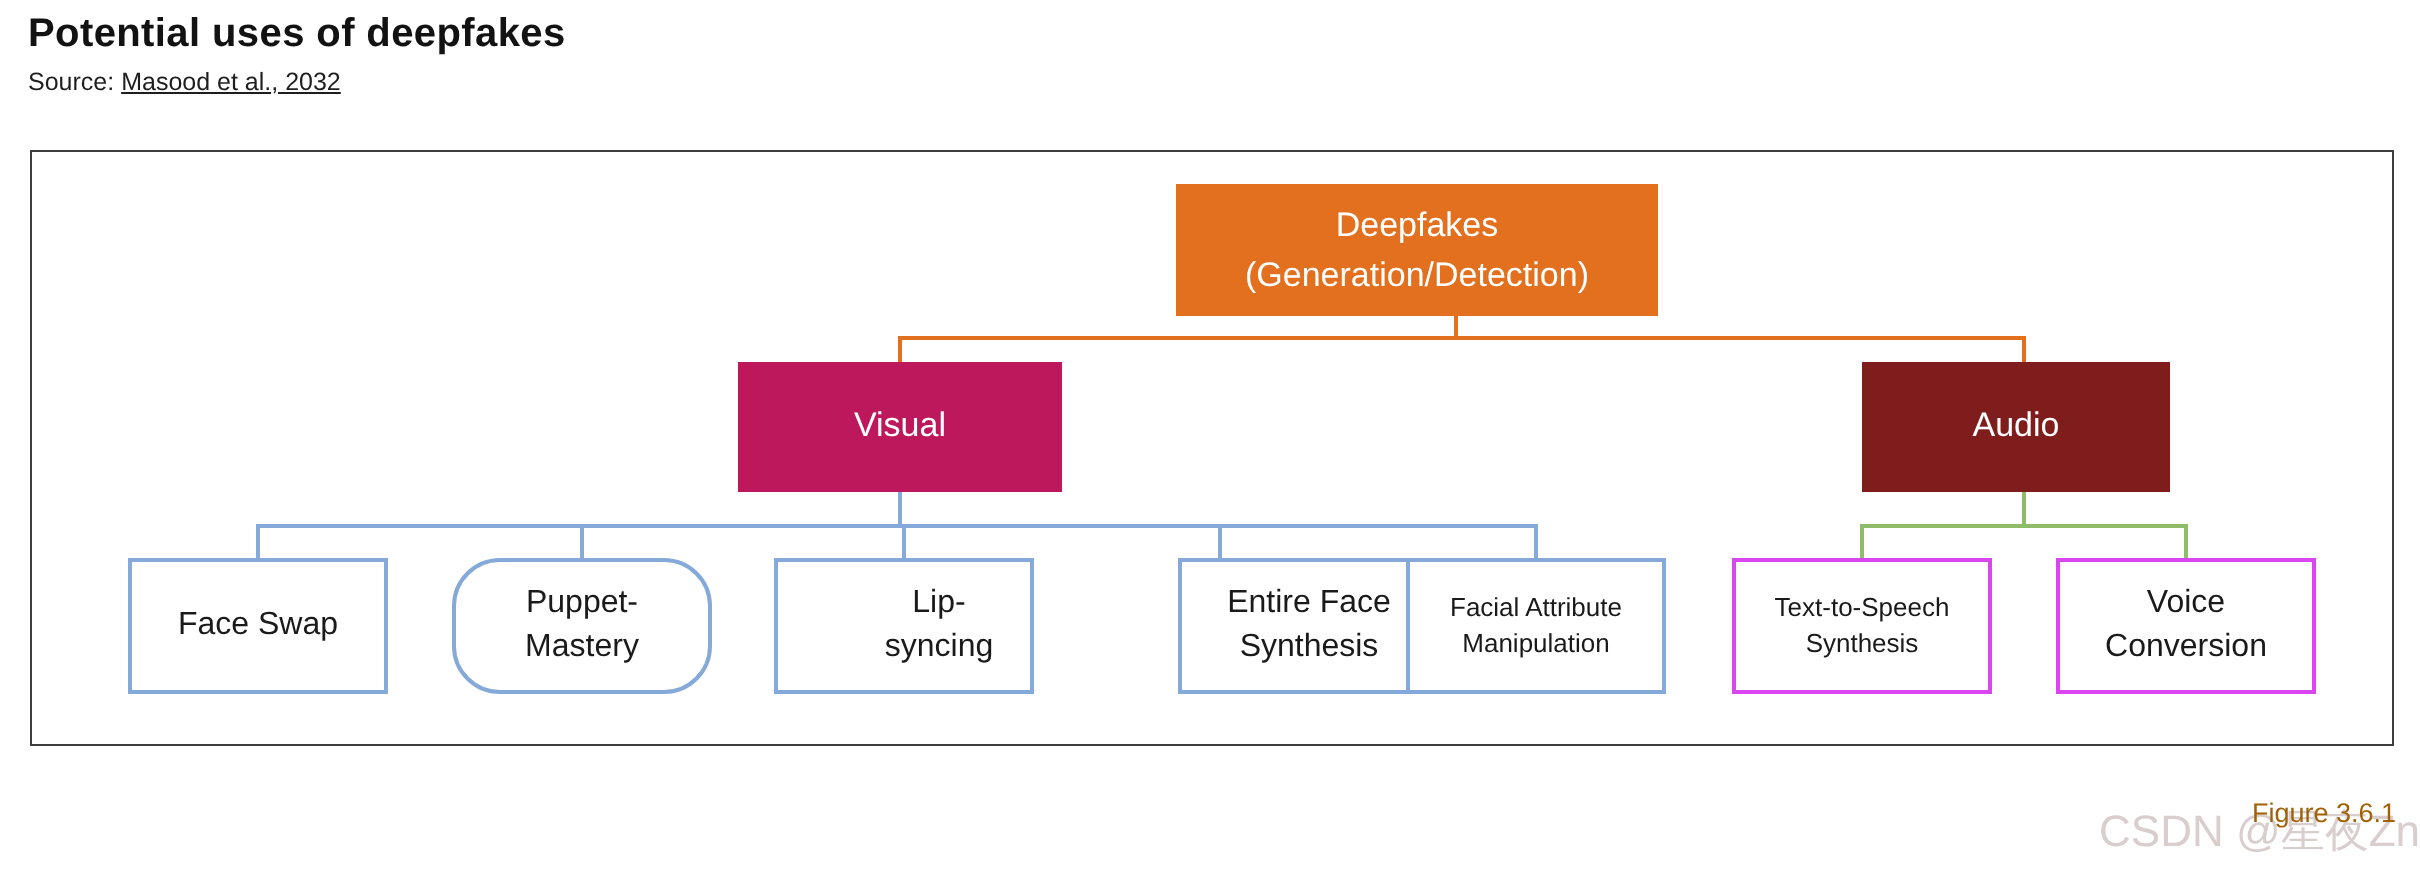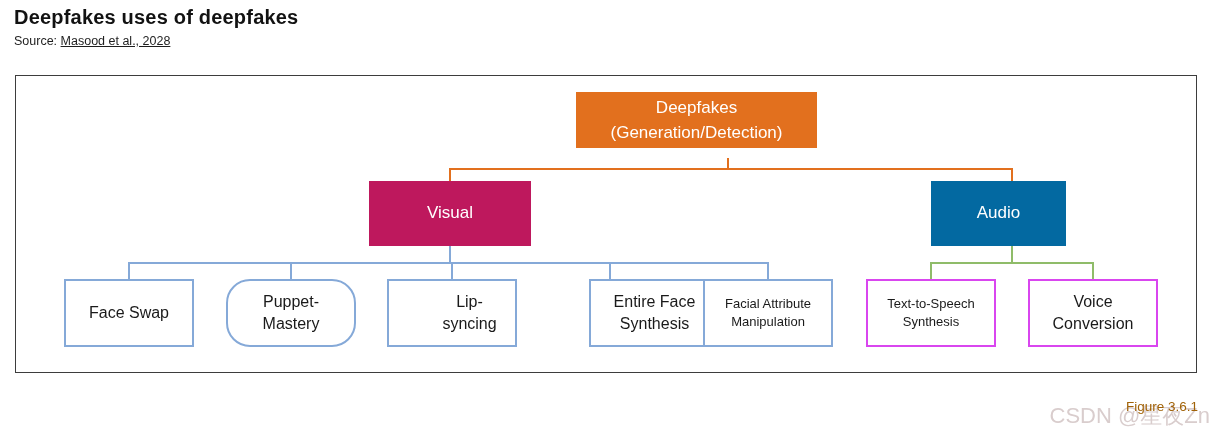--- a/index.html
+++ b/index.html
@@ -30,31 +30,31 @@
     background: #ffffff;
   }
   .node {
     position: absolute;
     display: flex; flex-direction: column;
     align-items: center; justify-content: center;
     text-align: center; line-height: 1.35;
   }
   
   .root-node {
-    left: 560px; top: 16px; width: 241px; height: 56px;
+    left: 572px; top: 16px; width: 241px; height: 66px;
     background: #E2701E; color: #ffffff; font-size: 17px;
     line-height: 1.5;
   }
   .visual-node {
     left: 353px; top: 105px; width: 162px; height: 65px;
     background: #be185d; color: #ffffff; font-size: 17px;
   }
   .audio-node {
-    left: 915px; top: 105px; width: 135px; height: 65px;
-    background: #0369a1; color: #ffffff; font-size: 17px;
+    left: 915px; top: 105px; width: 154px; height: 65px;
+    background: #7f1d1d; color: #ffffff; font-size: 17px;
   }
   
   .leaf {
     top: 203px; height: 68px; width: 130px;
     background: #ffffff; color: #1a1a1a;
     font-size: 16px; padding: 4px 9px;
   }
   .leaf.blue  { border: 2px solid #85A9D8; }
   .leaf.green { border: 2px solid #d946ef; }
   .leaf.small { font-size: 13px; justify-content: center; }
@@ -93,24 +93,24 @@
   .watermark {
     position: absolute; top: 401px; right: 0px;
     font-size: 22px; color: #d9cdcd; z-index: 1;
     white-space: nowrap;
   }
 </style>
 </head>
 <body>
 
 <div class="hdr">
-  <h1>Deepfakes uses of deepfakes</h1>
+  <h1>Potential uses of deepfakes</h1>
   <div class="src">
     <span>Source:</span>
-    <a>Masood et al., 2028</a>
+    <a>Masood et al., 2032</a>
   </div>
 </div>
 
 <div class="frame">
 
   <div class="ln orange o-stub"></div>
   <div class="ln orange o-bus"></div>
   <div class="ln orange o-drop-v"></div>
   <div class="ln orange o-drop-a"></div>
 

